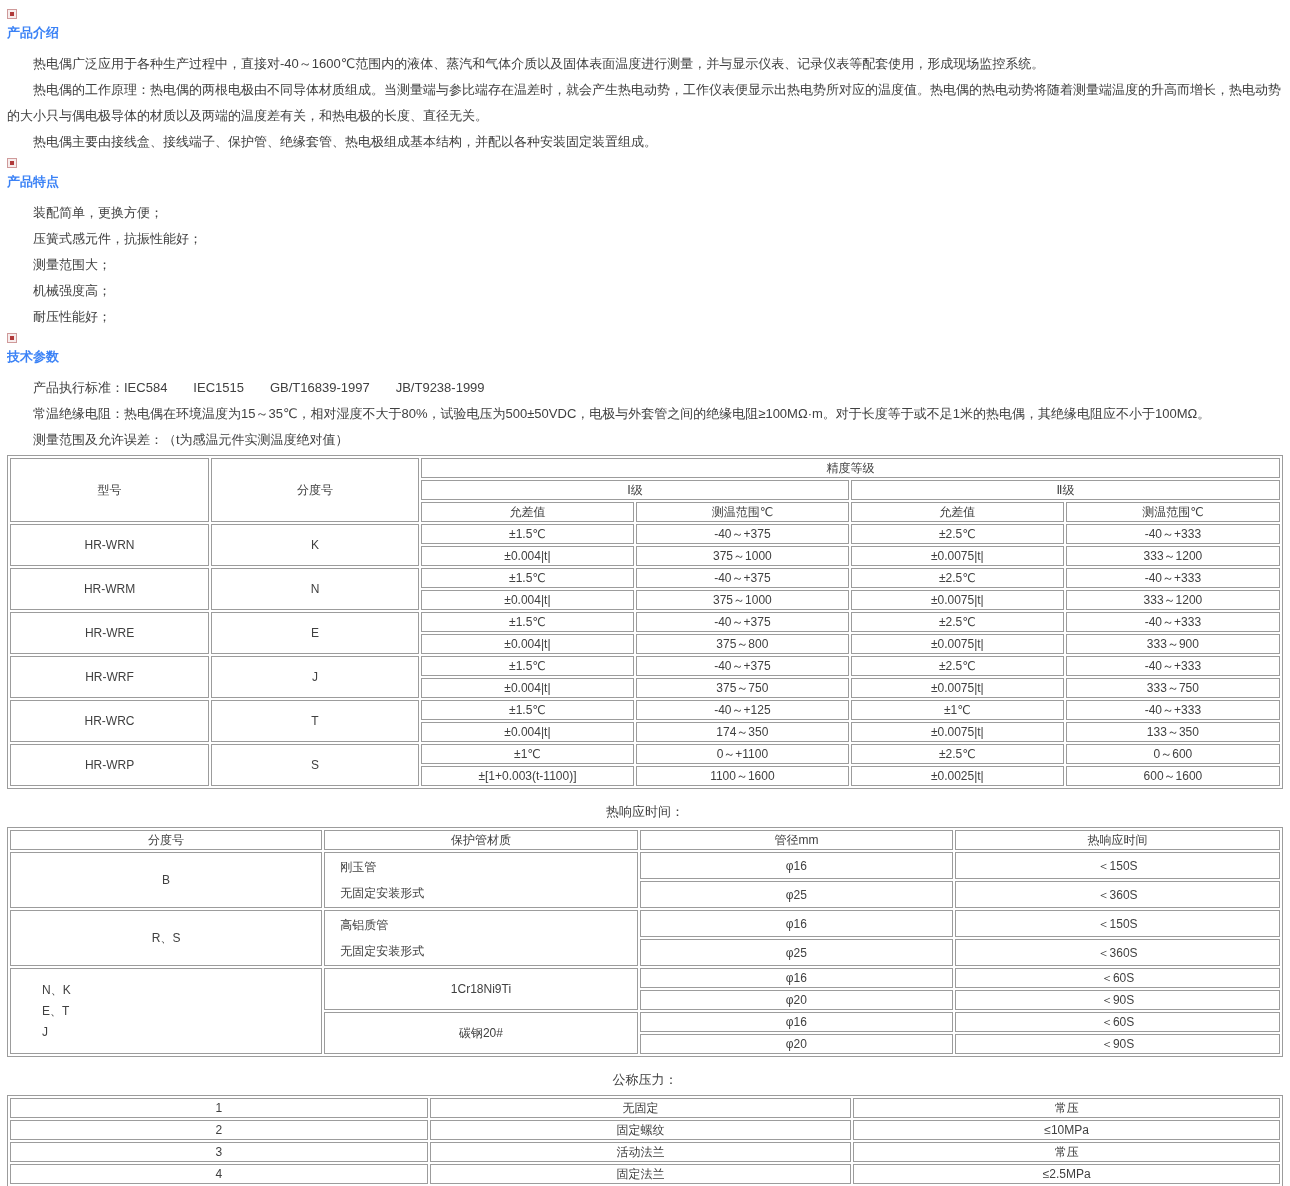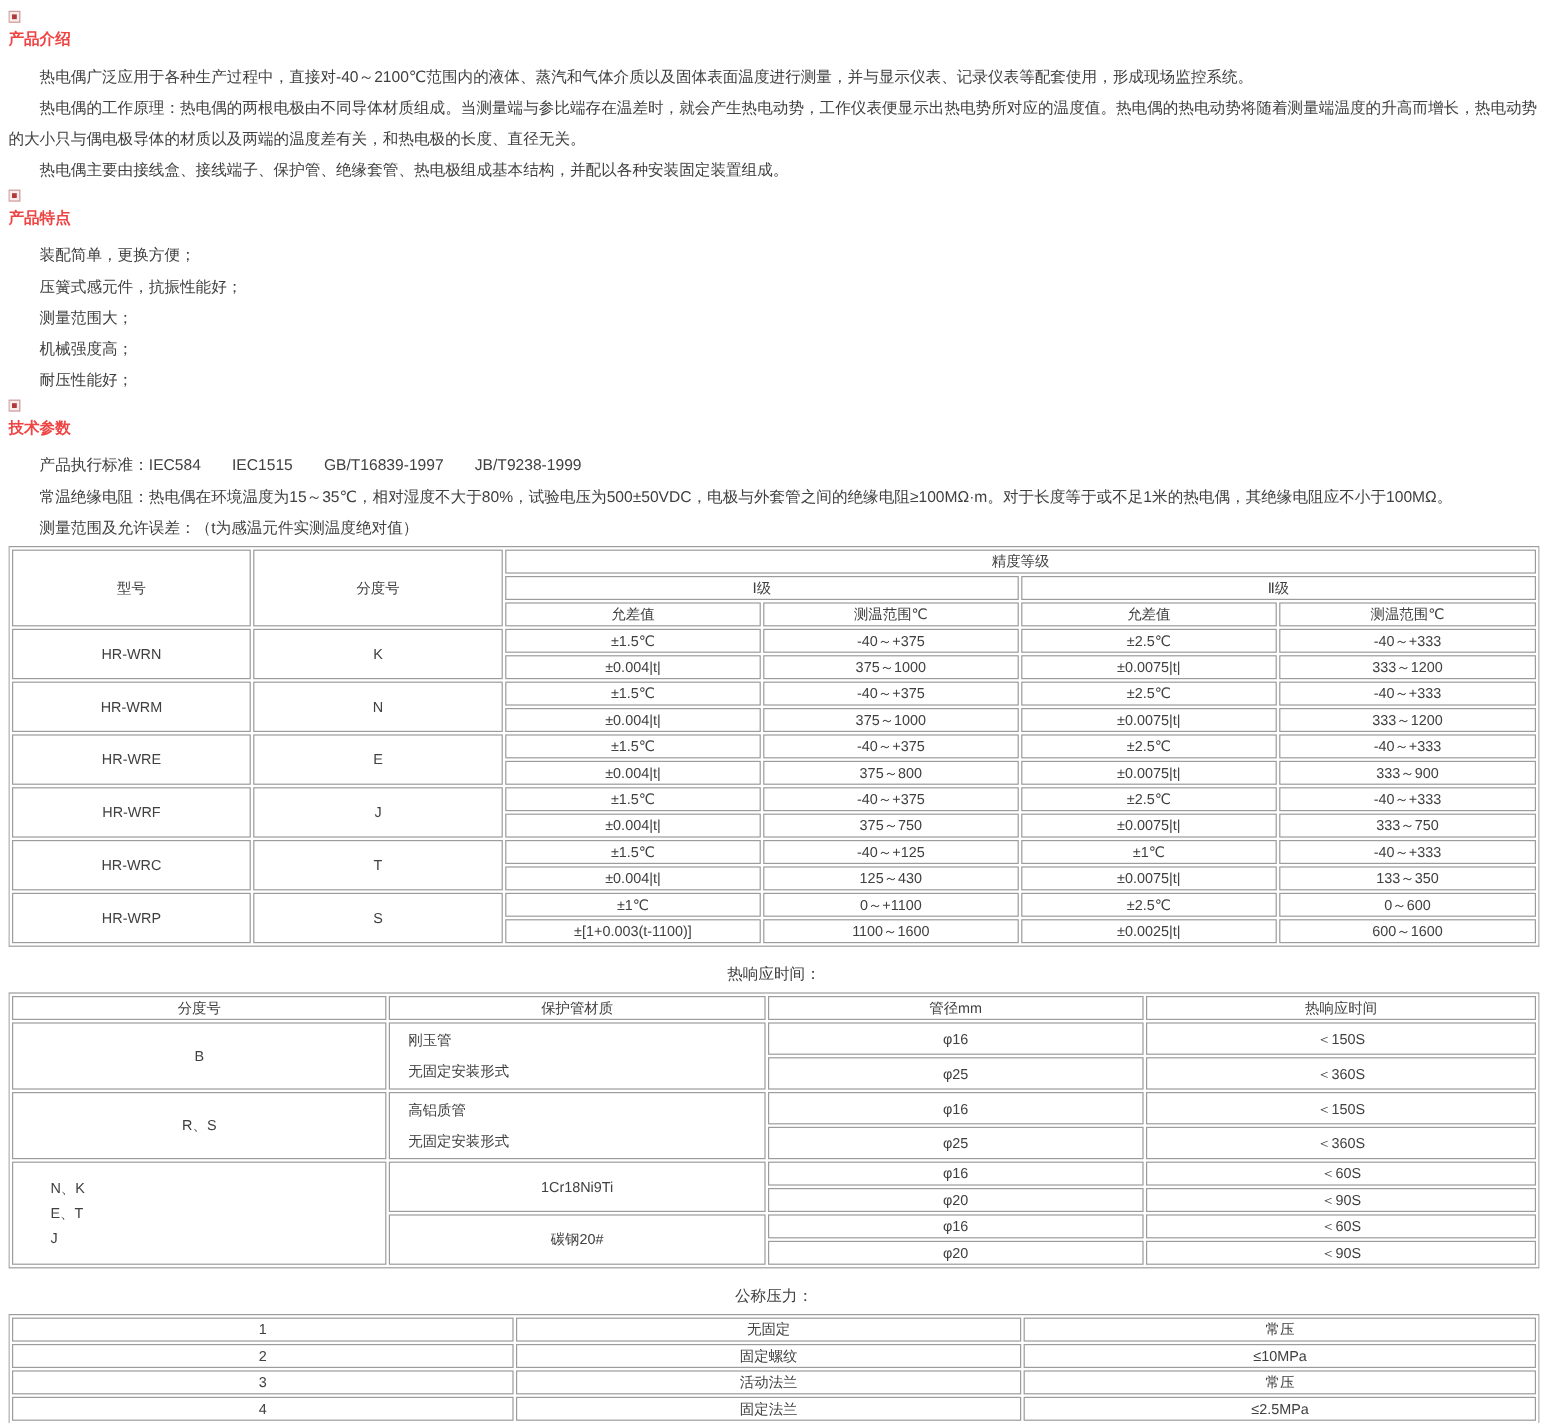--- a/index.html
+++ b/index.html
@@ -14,21 +14,21 @@
   .icon-line { height: 14px; line-height: 12px; margin: 1px 0 1px 0; }
   .broken-img {
     display: inline-block; width: 10px; height: 10px;
     border: 1px solid #cf9a9a; background: #f7eded; position: relative;
     vertical-align: middle;
   }
   .broken-img::after {
     content: ""; position: absolute; left: 2px; top: 2px;
     width: 4px; height: 4px; background: #b03a3a;
   }
-  .section-title { font-weight: bold; font-size: 13px; color: #ef4444; margin: 2px 0 8px 0; line-height: 20px; }
+  .section-title { font-weight: bold; font-size: 13px; color: #3b82f6; margin: 2px 0 8px 0; line-height: 20px; }
   p.para { margin: 0; line-height: 26px; text-indent: 26px; }
   p.flat { margin: 0; line-height: 26px; text-indent: 0; }
   .label-line { margin: 6px 0 6px 0; line-height: 24px; text-align: center; }
 
   table {
     width: 100%;
     border-collapse: separate;
     border-spacing: 2px;
     border: 1px solid #9c9c9c;
     table-layout: fixed;
@@ -51,21 +51,21 @@
   .mat-line { line-height: 26px; text-align: left; }
   .grad-line { line-height: 21px; text-align: left; margin-left: 16px; }
 </style>
 </head>
 <body>
 
 <div class="icon-line">
   <span class="broken-img"></span>
 </div>
 <div class="section-title">产品介绍</div>
-<p class="para">热电偶广泛应用于各种生产过程中，直接对-40～2100℃范围内的液体、蒸汽和气体介质以及固体表面温度进行测量，并与显示仪表、记录仪表等配套使用，形成现场监控系统。</p>
+<p class="para">热电偶广泛应用于各种生产过程中，直接对-40～1600℃范围内的液体、蒸汽和气体介质以及固体表面温度进行测量，并与显示仪表、记录仪表等配套使用，形成现场监控系统。</p>
 <p class="para">热电偶的工作原理：热电偶的两根电极由不同导体材质组成。当测量端与参比端存在温差时，就会产生热电动势，工作仪表便显示出热电势所对应的温度值。热电偶的热电动势将随着测量端温度的升高而增长，热电动势的大小只与偶电极导体的材质以及两端的温度差有关，和热电极的长度、直径无关。</p>
 <p class="para">热电偶主要由接线盒、接线端子、保护管、绝缘套管、热电极组成基本结构，并配以各种安装固定装置组成。</p>
 
 <div class="icon-line">
   <span class="broken-img"></span>
 </div>
 <div class="section-title">产品特点</div>
 <p class="para">装配简单，更换方便；</p>
 <p class="para">压簧式感元件，抗振性能好；</p>
 <p class="para">测量范围大；</p>
@@ -169,21 +169,21 @@
     <tr>
       <td rowspan="2">HR-WRC</td>
       <td rowspan="2">T</td>
       <td>±1.5℃</td>
       <td>-40～+125</td>
       <td>±1℃</td>
       <td>-40～+333</td>
     </tr>
     <tr>
       <td>±0.004|t|</td>
-      <td>125～430</td>
+      <td>174～350</td>
       <td>±0.0075|t|</td>
       <td>133～350</td>
     </tr>
 
     <tr>
       <td rowspan="2">HR-WRP</td>
       <td rowspan="2">S</td>
       <td>±1℃</td>
       <td>0～+1100</td>
       <td>±2.5℃</td>

